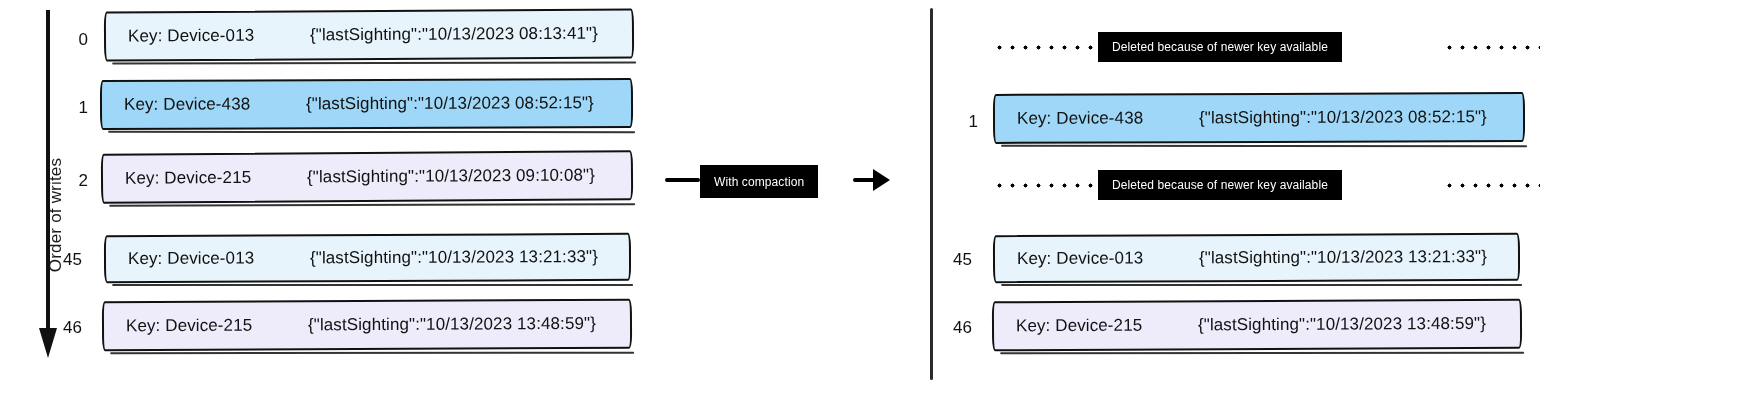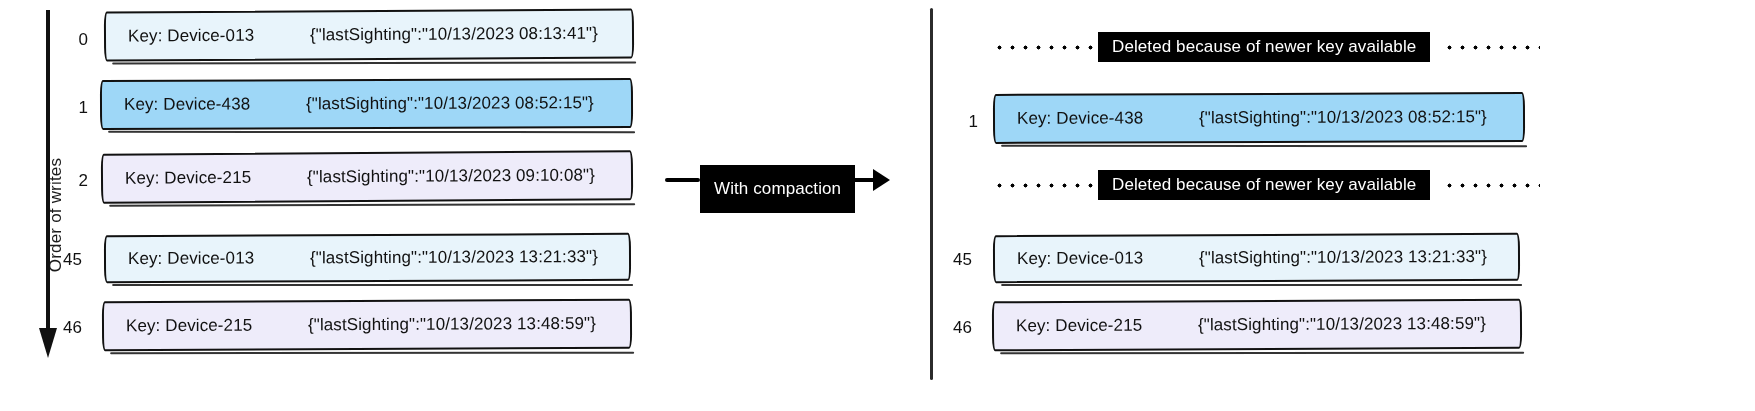--- a/index.html
+++ b/index.html
@@ -102,21 +102,21 @@
 
   .rec.c-light  { background: #e8f4fb; }
   .rec.c-blue   { background: #9ed7f7; }
   .rec.c-lav    { background: #eeecfa; }
 
   
   .tag {
     position: absolute;
     background: #000;
     color: #fff;
-    font-size: 17px;
+    font-size: 12px;
     display: flex;
     align-items: center;
     justify-content: center;
     padding: 0 14px;
     height: 28px;
     white-space: nowrap;
     letter-spacing: 0.1px;
   }
 
   
@@ -181,21 +181,21 @@
     <span class="v">{"lastSighting":"10/13/2023 13:21:33"}</span>
   </div>
 
   <div class="idx" style="left:42px; top:319px;">46</div>
   <div class="rec c-lav" style="left:102px; top:300px; width:530px; height:50px; transform:rotate(-0.3deg);">
     <span class="k">Key: Device-215</span>
     <span class="v">{"lastSighting":"10/13/2023 13:48:59"}</span>
   </div>
 
   <div class="comp-line" style="left:665px; top:178px; width:35px;"></div>
-  <div class="tag" style="left:700px; top:165px; height:48px;">With compaction</div>
+  <div class="tag" style="left:700px; top:165px; height:33px;">With compaction</div>
   <div class="comp-line" style="left:853px; top:178px; width:23px;"></div>
   <div class="comp-head" style="left:873px; top:169px;"></div>
 
   <div class="panel-divider"></div>
 
   <div class="dots" style="left:993px; top:45px; width:102px;"></div>
   <div class="tag" style="left:1098px; top:32px; height:30px;">Deleted because of newer key available</div>
   <div class="dots" style="left:1443px; top:45px; width:97px;"></div>
 
   <div class="idx" style="left:938px; top:113px;">1</div>

